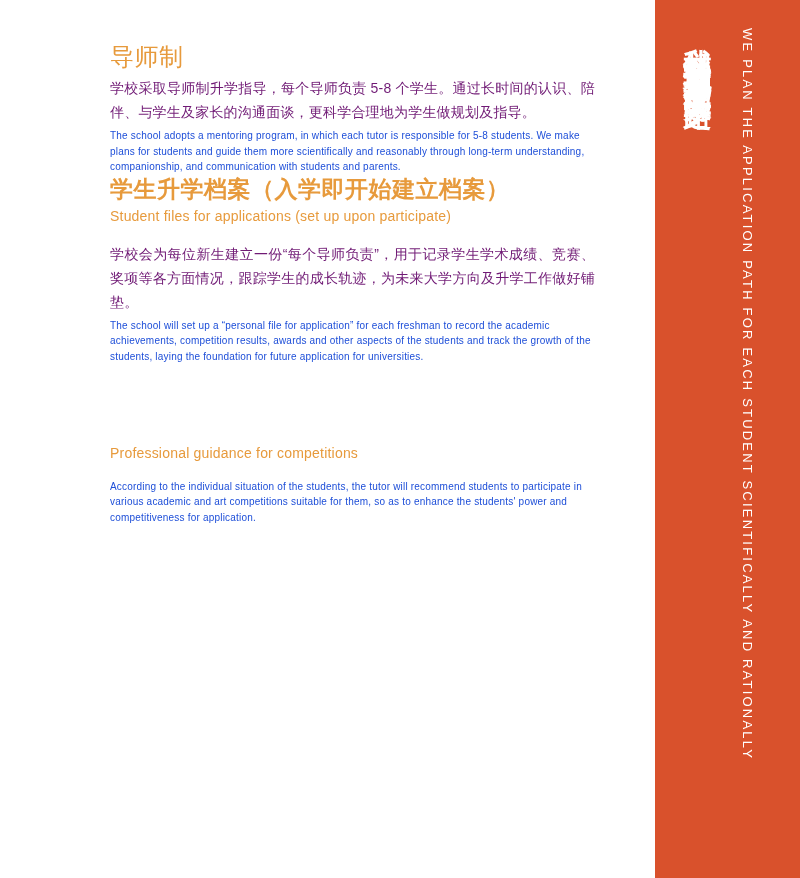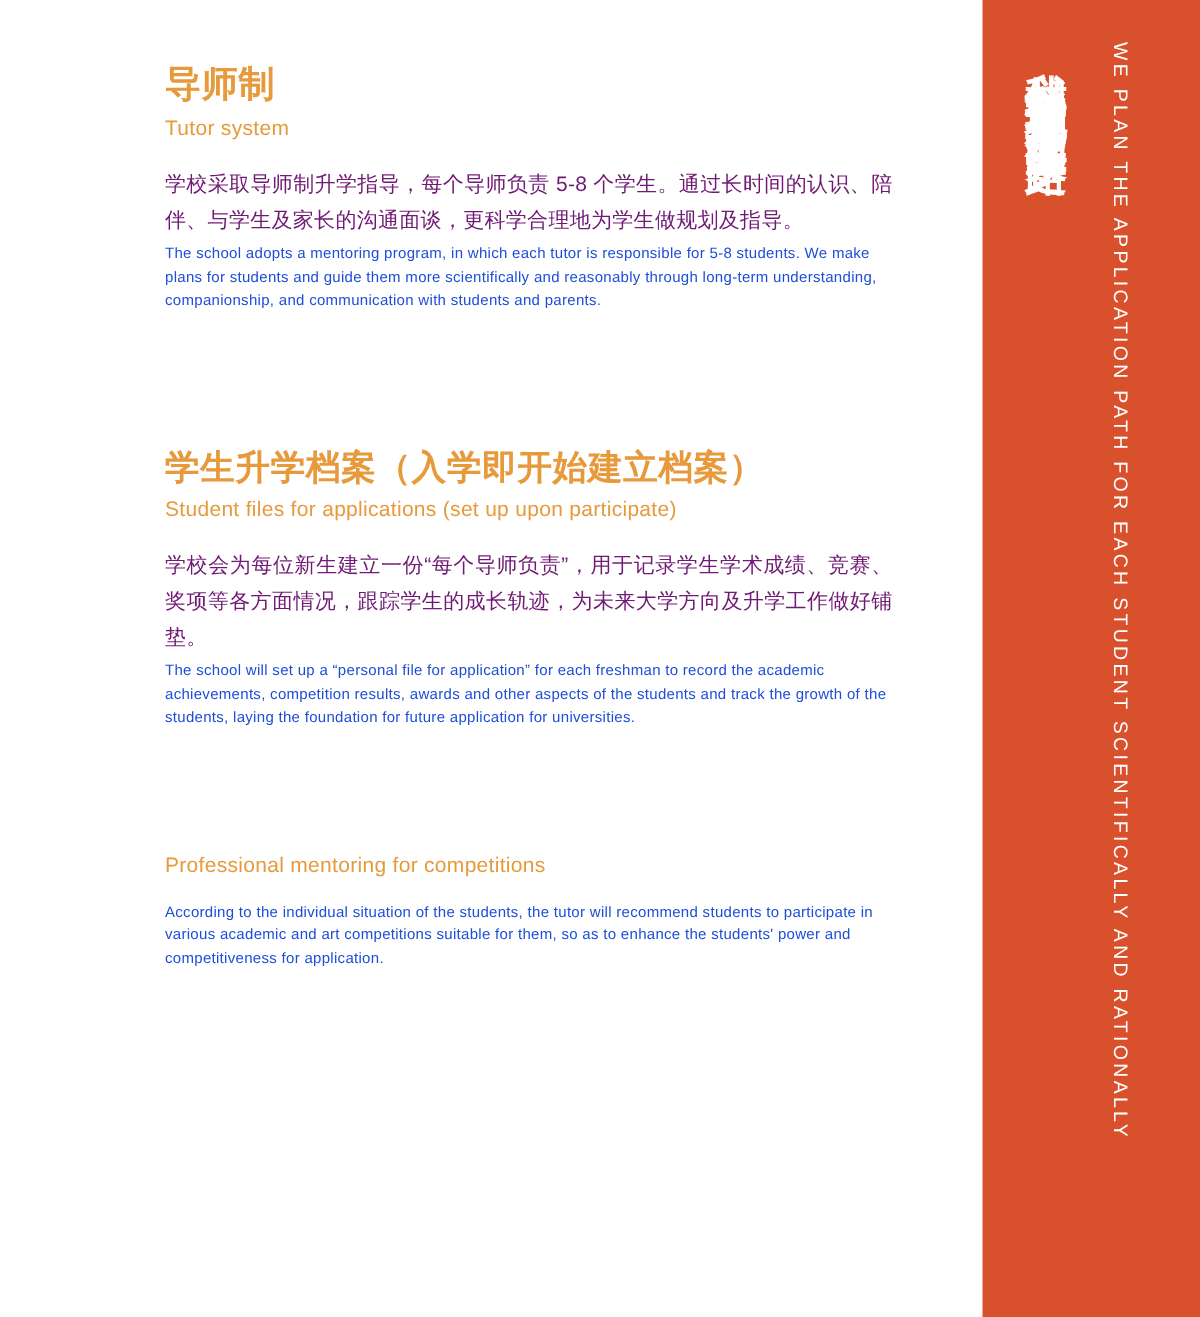--- a/index.html
+++ b/index.html
@@ -25,30 +25,30 @@
     top: 0;
     width: 655px;
     height: 878px;
     box-sizing: border-box;
     padding: 30px 60px 0 110px;
   }
   .section {
     margin-bottom: 0;
   }
   .sec-1 { margin-top: 12px; }
-  .sec-2 { margin-top: 88px; }
+  .sec-2 { }
   .sec-3 { margin-top: 80px; }
 
   .h-cn {
     color: #e79a3c;
     font-size: 24px;
     line-height: 1.25;
     letter-spacing: 0.5px;
     margin: 0 0 4px 0;
-    font-weight: bold;
+    font-weight: normal;
   }
   .h-cn.bold {
     font-weight: bold;
     font-size: 23px;
   }
   .h-en {
     color: #e79a3c;
     font-size: 14px;
     line-height: 1.3;
     margin: 0 0 16px 0;
@@ -114,34 +114,33 @@
 </style>
 </head>
 <body>
 
 <div class="page">
 
   <div class="content">
 
     <div class="section sec-1">
       <h2 class="h-cn">导师制</h2>
-      <h3 class="h-en">Tutor system</h3>
       <p class="p-cn">学校采取导师制升学指导，每个导师负责 5-8 个学生。通过长时间的认识、陪伴、与学生及家长的沟通面谈，更科学合理地为学生做规划及指导。</p>
       <p class="p-en">The school adopts a mentoring program, in which each tutor is responsible for 5-8 students. We make plans for students and guide them more scientifically and reasonably through long-term understanding, companionship, and communication with students and parents.</p>
     </div>
 
     <div class="section sec-2">
       <h2 class="h-cn bold">学生升学档案（入学即开始建立档案）</h2>
       <h3 class="h-en">Student files for applications (set up upon participate)</h3>
       <p class="p-cn">学校会为每位新生建立一份“每个导师负责”，用于记录学生学术成绩、竞赛、奖项等各方面情况，跟踪学生的成长轨迹，为未来大学方向及升学工作做好铺垫。</p>
       <p class="p-en">The school will set up a “personal file for application” for each freshman to record the academic achievements, competition results, awards and other aspects of the students and track the growth of the students, laying the foundation for future application for universities.</p>
     </div>
 
     <div class="section sec-3">
-      <h3 class="h-en">Professional mentoring for competitions</h3>
+      <h3 class="h-en">Professional guidance for competitions</h3>
       <p class="p-en">According to the individual situation of the students, the tutor will recommend students to participate in various academic and art competitions suitable for them, so as to enhance the students' power and competitiveness for application.</p>
     </div>
 
   </div>
 
   <div class="sidebar">
     <div class="sidebar-inner">
       <div class="v-cn">我们科学合理地规划每一位学生的升学之路</div>
       <div class="v-en">WE PLAN THE APPLICATION PATH FOR EACH STUDENT SCIENTIFICALLY AND RATIONALLY</div>
     </div>

